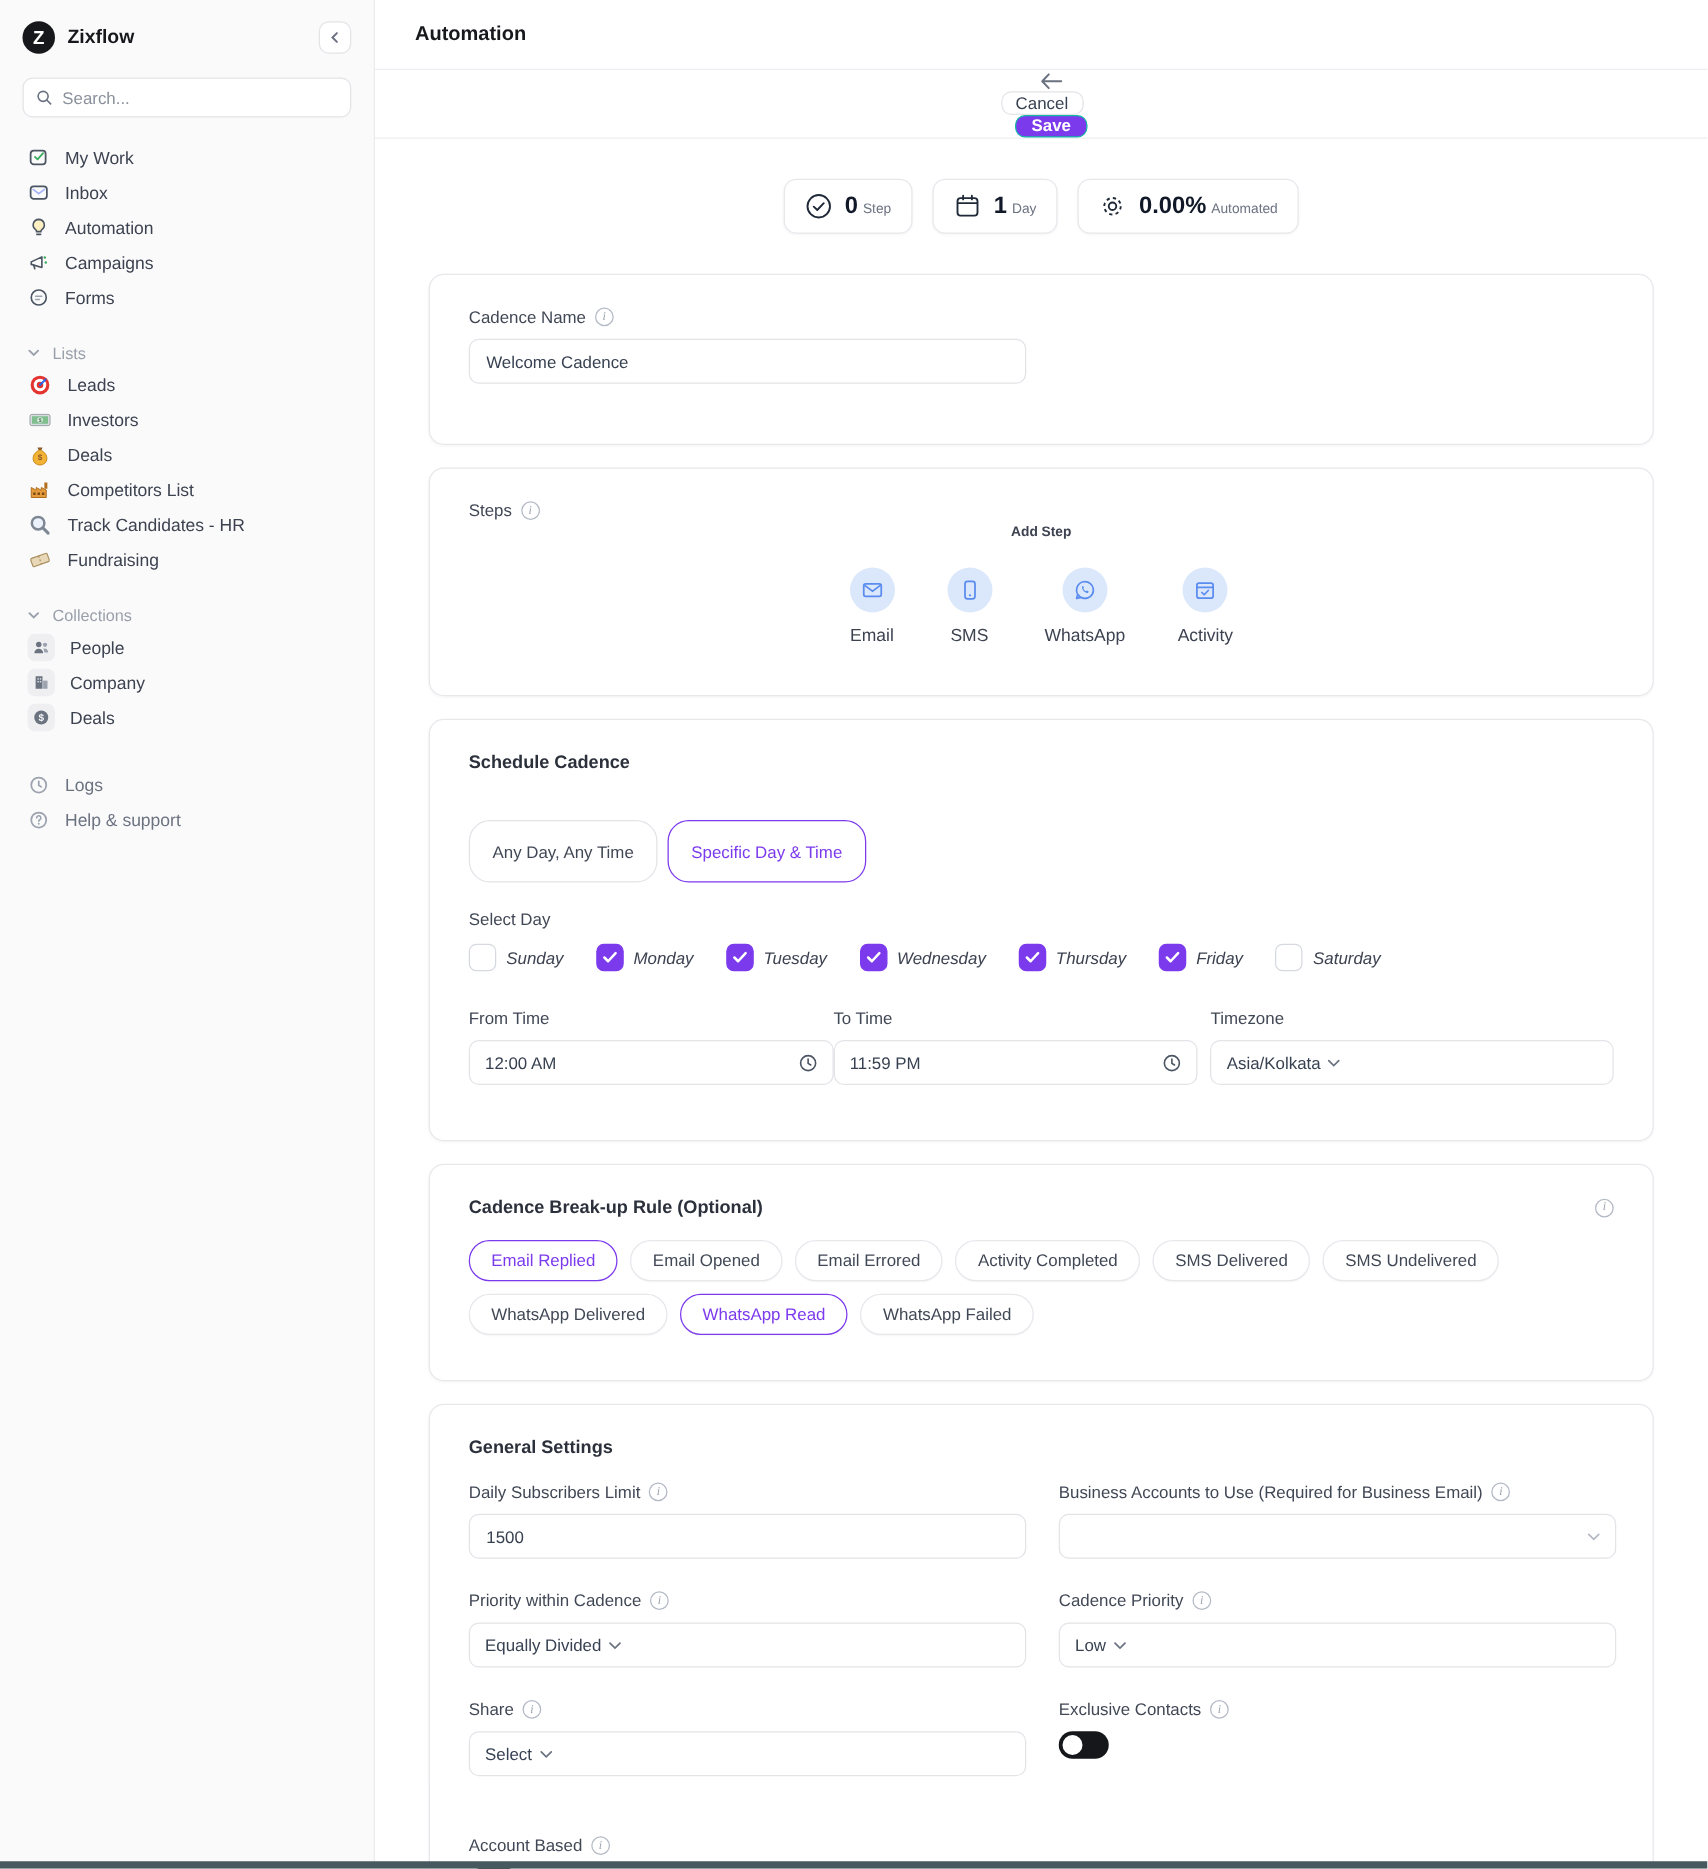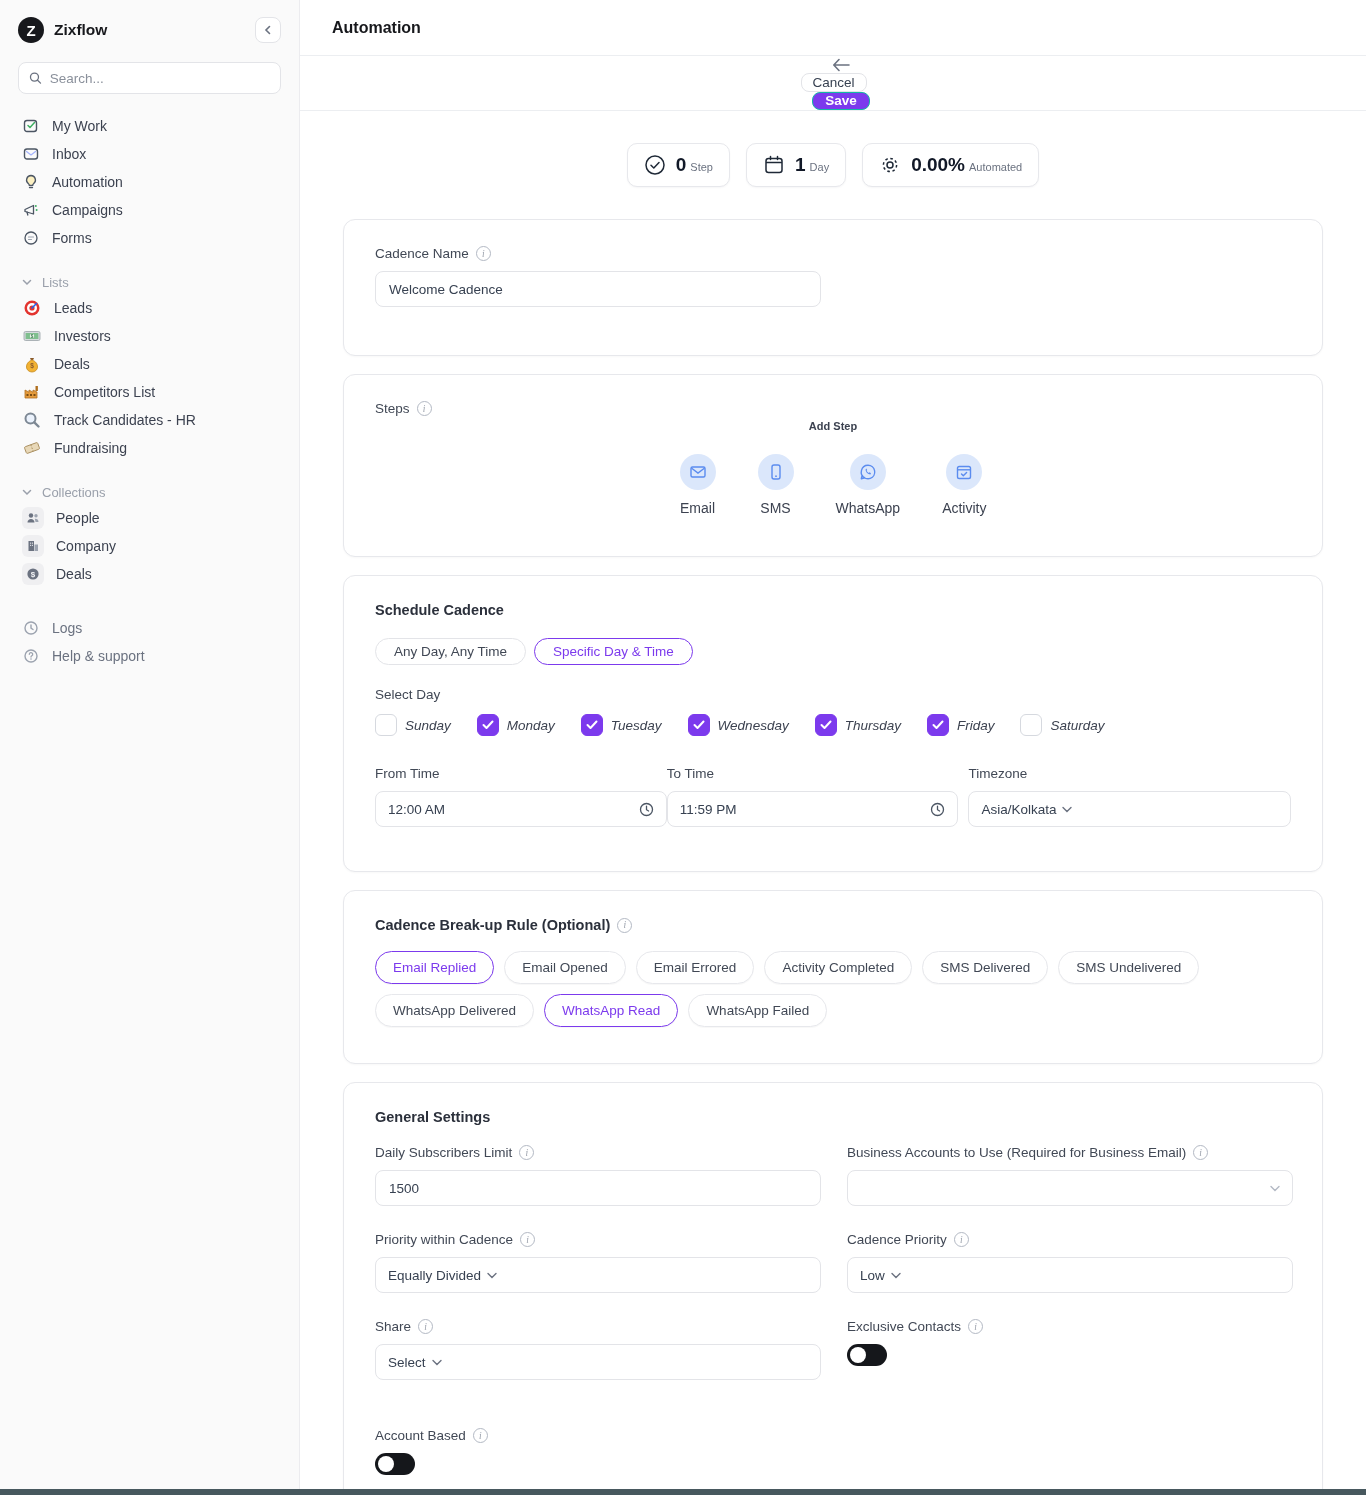--- a/index.html
+++ b/index.html
@@ -48,21 +48,21 @@
   input.text-input { width:446px; height:36px; border:1px solid #e3e4e8; border-radius:8px; padding:0 13px; font-size:13.5px; color:#374151; outline:none; font-family:inherit; background:#fff; }
 
   .add-step-title { text-align:center; font-size:11px; font-weight:700; color:#3c4250; margin:4px 0 22px; }
   .channels { display:flex; justify-content:center; gap:42px; padding-bottom:6px; }
   .channel { display:flex; flex-direction:column; align-items:center; gap:10px; cursor:pointer; }
   .channel-circle { width:36px; height:36px; border-radius:50%; background:#dbe7fb; display:flex; align-items:center; justify-content:center; }
   .channel-label { font-size:14px; color:#3c4250; }
 
   .sec-title { font-size:14.5px; font-weight:700; color:#2b303b; margin-bottom:20px; }
   .pill-row { display:flex; gap:8px; margin-bottom:22px; }
-  .pill { height:27px; border-radius:17px; border:1px solid #e3e4e8; background:#fff; color:#414855; font-size:13.5px; padding:0 18px; display:flex; align-items:center; cursor:pointer; }
+  .pill { height:50px; border-radius:17px; border:1px solid #e3e4e8; background:#fff; color:#414855; font-size:13.5px; padding:0 18px; display:flex; align-items:center; cursor:pointer;margin-top:18px; }
   .pill.selected { border-color:#7c3aed; color:#7c3aed; }
   .sub-label { font-size:13.5px; color:#414855; margin-bottom:12px; }
   .days-row { display:flex; gap:26px; margin-bottom:30px; }
   .day { display:flex; align-items:center; gap:8px; font-size:13.5px; color:#3c4250; cursor:pointer;font-style:italic; }
   .cb { width:22px; height:22px; border-radius:6px; border:1.5px solid #d6d9df; background:#fff; display:flex; align-items:center; justify-content:center; }
   .cb.checked { background:#7c3aed; border-color:#7c3aed; }
 
   .time-row { display:flex; }
   .time-col { width:293px; }
   .tz-col { width:324px; margin-left:10px; }
@@ -484,21 +484,21 @@
                 <svg width="10" height="7" viewBox="0 0 10 7">
                   <path d="M1 1.5 L5 5.5 L9 1.5" stroke="#6b7280" stroke-width="1.4" fill="none" stroke-linecap="round"></path>
                 </svg>
               </span>
           </div>
         </div>
       </div>
     </div>
 
     <div class="card" style="padding-bottom:36px;">
-      <div class="field-label" style="margin-bottom:18px; font-weight:bold; color:#2b303b; font-size:14.5px;">
+      <div class="field-label" style="margin-bottom:18px; font-weight:bold; color:#2b303b; font-size:14.5px;justify-content:space-between;">
         <span>Cadence Break-up Rule (Optional)</span>
         <span class="info-i" style="font-weight:normal;">i</span>
       </div>
       <div class="chips">
         <div class="chip selected">Email Replied</div>
         <div class="chip">Email Opened</div>
         <div class="chip">Email Errored</div>
         <div class="chip">Activity Completed</div>
         <div class="chip">SMS Delivered</div>
         <div class="chip">SMS Undelivered</div>

